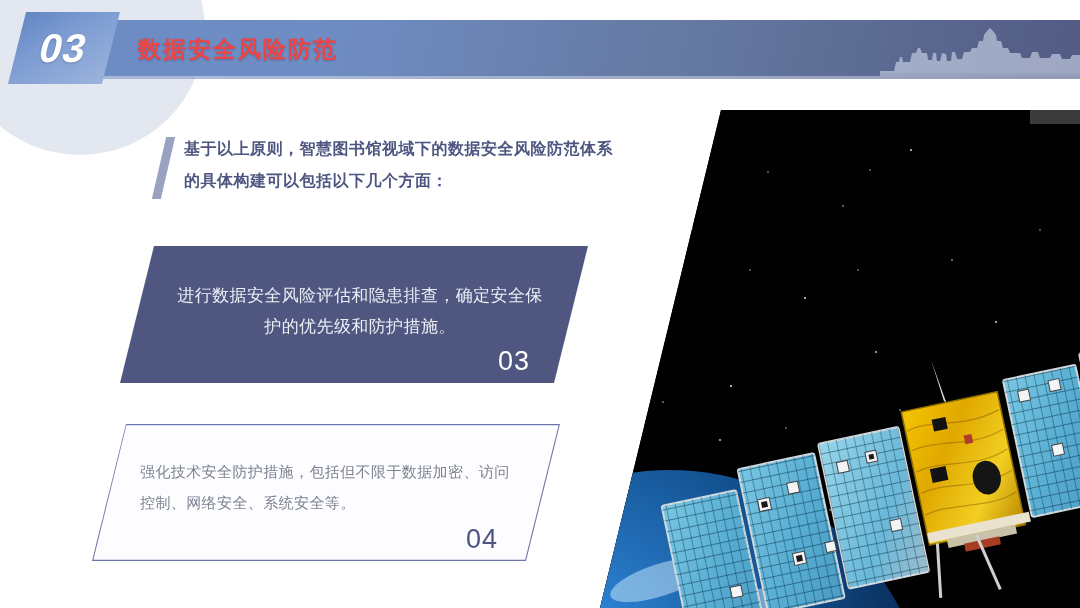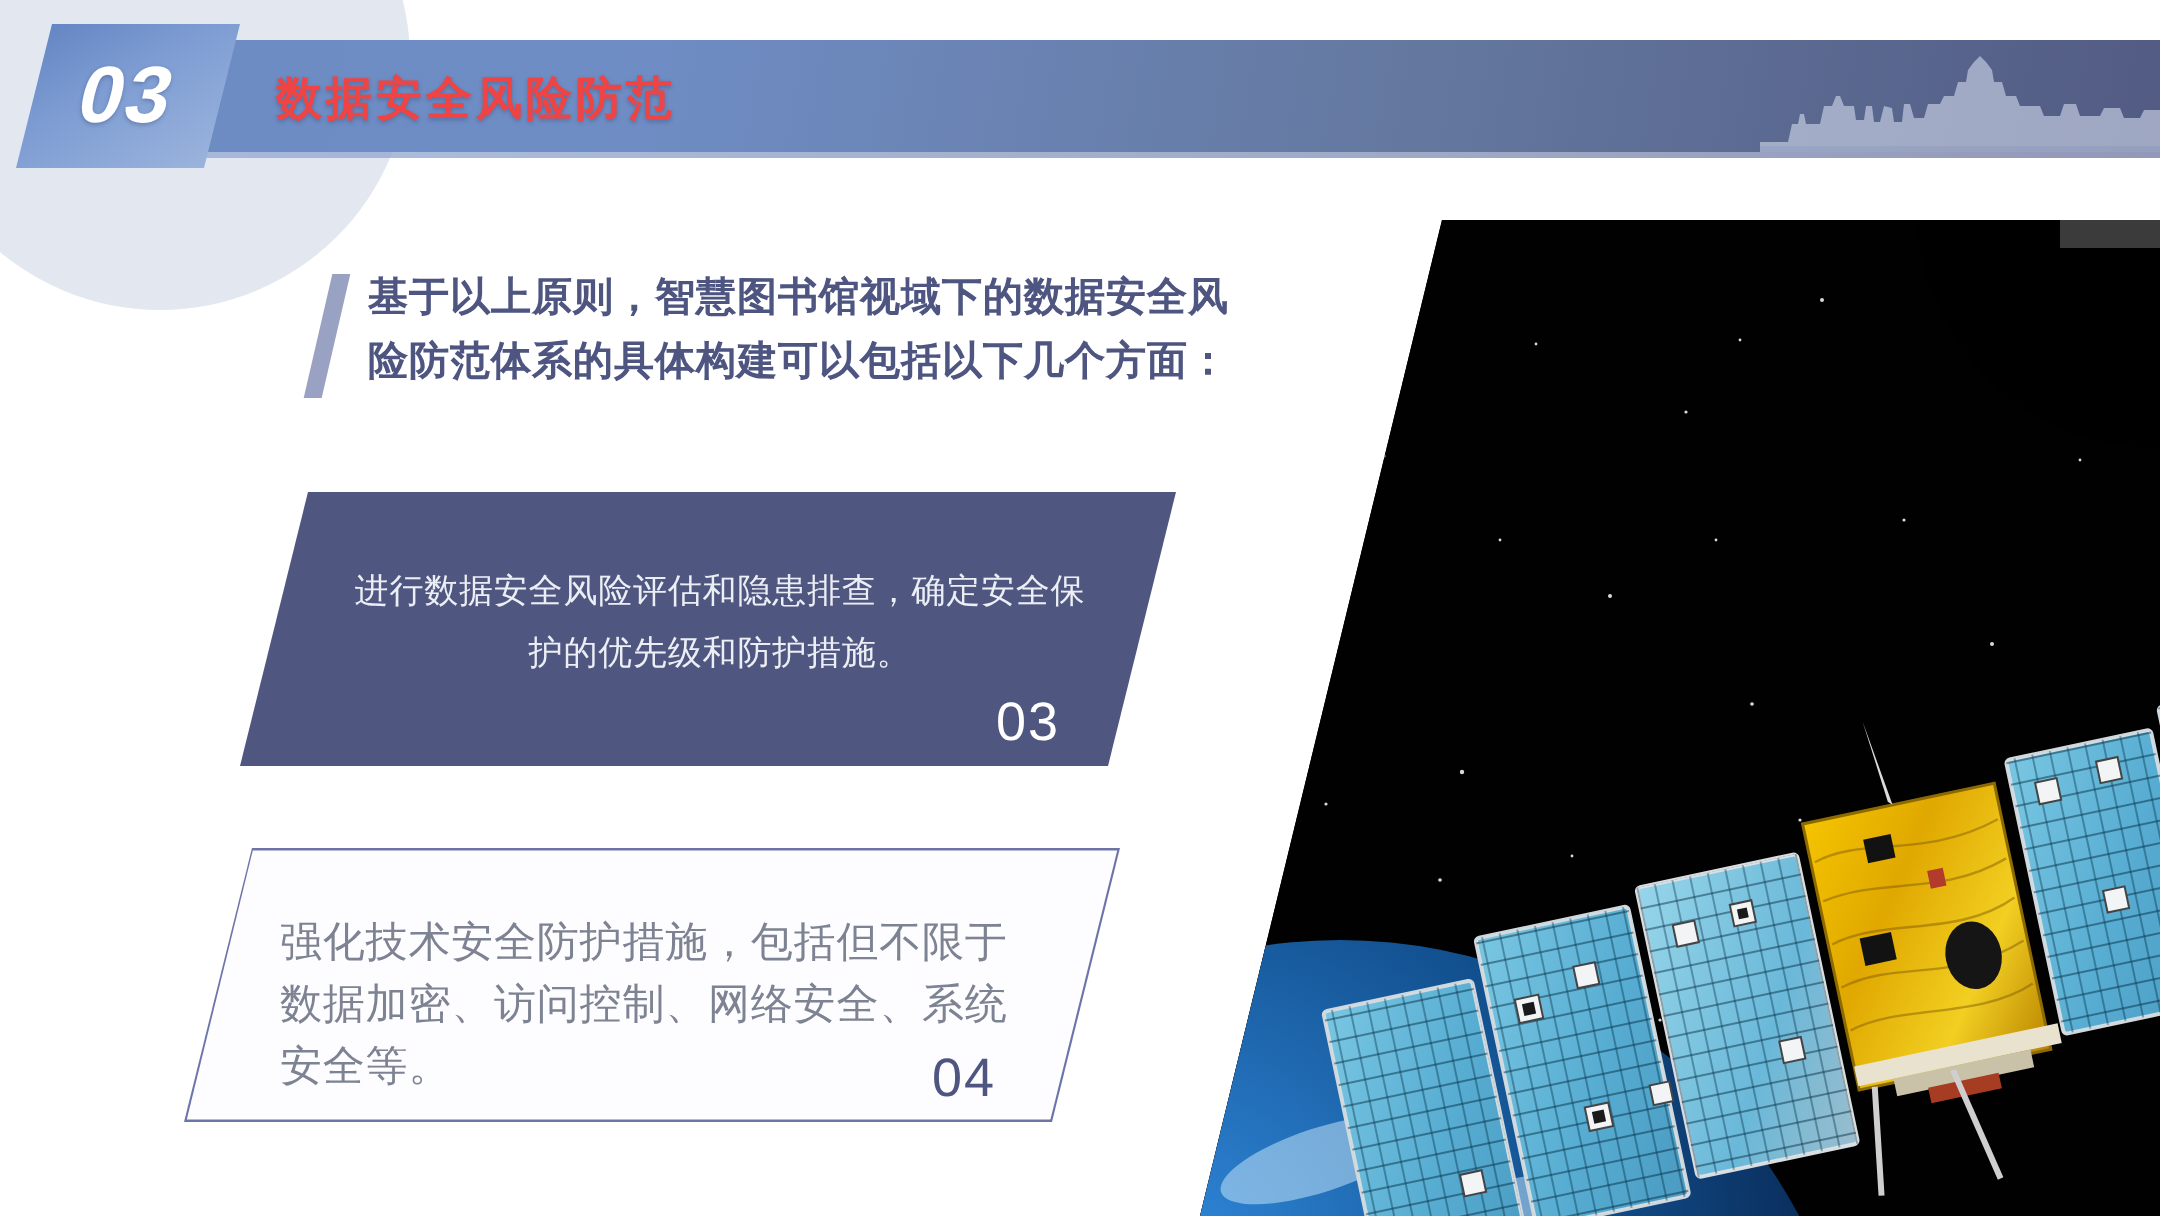--- a/index.html
+++ b/index.html
@@ -70,21 +70,21 @@
 
   
   .intro{position:absolute;left:160px;top:133px;width:465px;z-index:4;}
   .intro-bar{
     position:absolute;left:-1px;top:4px;width:9px;height:62px;
     background:#9aa2c4;
     transform:skewX(-13deg);
   }
   .intro-text{
     margin-left:24px;
-    color:#4d5580;font-size:20px;font-weight:bold;line-height:32px;
+    color:#4d5580;font-size:16px;font-weight:bold;line-height:32px;
     letter-spacing:.5px;
   }
 
   
   .card{position:absolute;z-index:4;}
 
   .card-fill{
     left:120px;top:246px;width:468px;height:137px;
     background:#4f5781;
     -webkit-clip-path:polygon(34px 0,468px 0,434px 137px,0 137px);
@@ -112,21 +112,21 @@
     clip-path:polygon(34px 0,468px 0,434px 137px,0 137px);
   }
   .card-outline .shape-inner{
     position:absolute;left:0;top:0;width:468px;height:137px;
     background:#fdfdff;
     -webkit-clip-path:polygon(34.4px 1.3px,466.6px 1.3px,433.2px 135.7px,1.4px 135.7px);
     clip-path:polygon(34.4px 1.3px,466.6px 1.3px,433.2px 135.7px,1.4px 135.7px);
   }
   .card-outline .card-body{
     position:absolute;left:48px;top:32px;width:380px;
-    color:#7d8392;font-size:21px;line-height:31px;letter-spacing:.4px;
+    color:#7d8392;font-size:15px;line-height:31px;letter-spacing:.4px;
   }
   .card-outline .card-num{
     position:absolute;right:62px;bottom:6px;
     color:#4d5580;font-size:27px;letter-spacing:1px;margin-top:16px;
   }
 
   
   .photo{
     position:absolute;right:0;top:110px;
     width:480px;height:498px;

